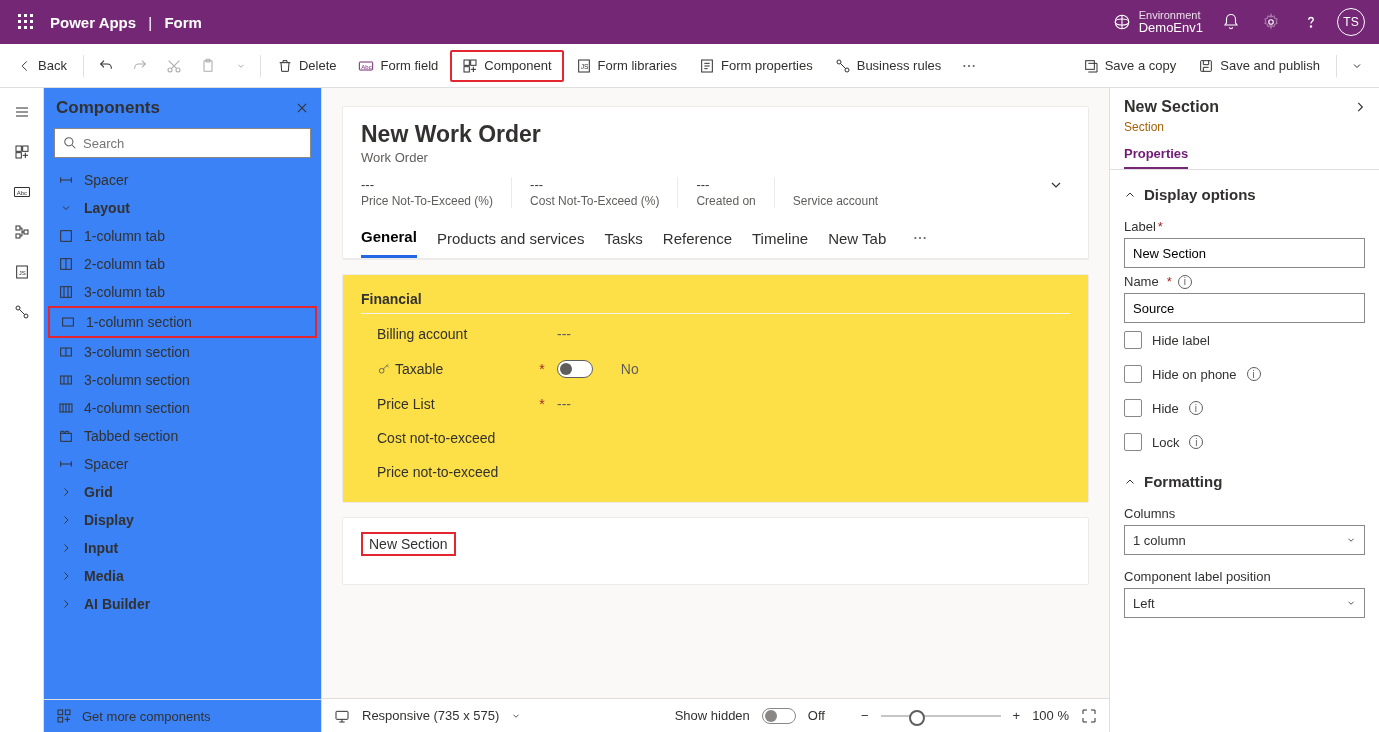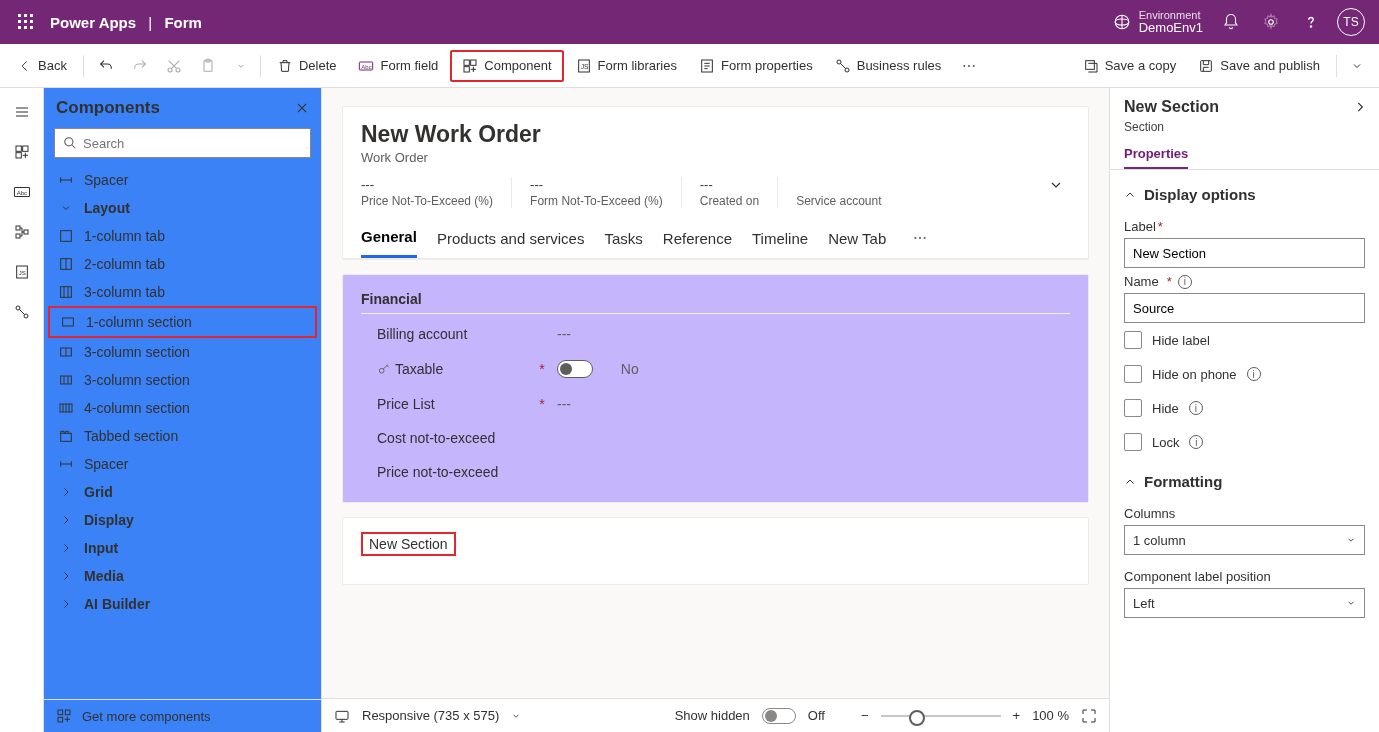--- a/index.html
+++ b/index.html
@@ -64,21 +64,21 @@
 .hdr-fields .hf { padding:0 18px; border-left:1px solid #edebe9; }
 .hdr-fields .hf:first-child{ padding-left:0; border-left:none;}
 .hdr-fields .hf .v { font-size:13px; color:#323130;}
 .hdr-fields .hf .l { font-size:12px; color:#605e5c; margin-top:2px;}
 .hdr-fields .expand { margin-left:auto; padding-right:6px; cursor:pointer;}
 .form-tabs { display:flex; gap:20px; padding:0 18px; border-bottom:1px solid #edebe9; align-items:center;}
 .form-tabs .tab { padding:10px 0 10px 0; font-size:15px; cursor:pointer; }
 .form-tabs .tab.active { font-weight:600; border-bottom:3px solid #2266e3; color:#000; }
 .form-tabs .more { padding:6px; cursor:pointer;}
 
-.section-card { background:#c4b5fd; border:1px solid #edebe9; border-radius:2px; margin-top:14px; padding:10px 18px 16px 18px;}
+.section-card { background:#fde047; border:1px solid #edebe9; border-radius:2px; margin-top:14px; padding:10px 18px 16px 18px;}
 .section-card h3 { font-size:14px; font-weight:600; padding:6px 0; border-bottom:1px solid #f3f2f1;}
 .frow { display:flex; align-items:center; padding:12px 0 6px 16px; gap:10px; font-size:14px;}
 .frow .flabel { width:150px; color:#323130; display:flex; align-items:center; gap:4px;}
 .frow .req { color:#a4262c; width:10px; text-align:center;}
 .frow .fval { color:#605e5c;}
 .toggle { width:36px; height:18px; border:1px solid #605e5c; border-radius:10px; position:relative; background:#fff;}
 .toggle::after{ content:""; position:absolute; left:2px; top:2px; width:12px; height:12px; background:#605e5c; border-radius:50%;}
 
 .new-section-card { background:#fff; border:1px solid #edebe9; border-radius:2px; margin-top:14px; padding:14px 18px 28px 18px; }
 .new-section-card .ns-title { display:inline-block; border:2px solid #e3262f; padding:2px 6px; font-size:14px; font-weight:400;}
@@ -88,21 +88,21 @@
 .canvas-foot .flex{flex:1;}
 .canvas-foot .tgl { width:34px; height:16px; border:1px solid #8a8886; border-radius:9px; position:relative;}
 .canvas-foot .tgl::after{content:"";position:absolute;left:2px;top:1px;width:12px;height:12px;background:#8a8886;border-radius:50%;}
 .slider-track{ width:120px; height:2px; background:#c8c6c4; position:relative;}
 .slider-track::after{content:"";position:absolute; left:28px; top:-5px; width:12px;height:12px;border-radius:50%;background:#fff;border:2px solid #605e5c;}
 
 
 .rpanel { width:270px; border-left:1px solid #e1dfdd; background:#fff; display:flex; flex-direction:column; overflow:hidden;}
 .rp-head { padding:10px 12px 4px 14px; display:flex; align-items:center; justify-content:space-between;}
 .rp-head h2 { font-size:16px; font-weight:600;}
-.rp-sub { padding:0 14px 6px 14px; font-size:12px; color:#404040;}
+.rp-sub { padding:0 14px 6px 14px; font-size:12px; color:#a16207;}
 .rp-tabs { display:flex; padding:0 14px; border-bottom:1px solid #e1dfdd;}
 .rp-tabs .rtab { padding:6px 0; font-size:13px; border-bottom:2px solid #742774; font-weight:600; color:#701a75;}
 .rp-body { flex:1; overflow:auto; padding:10px 14px 16px 14px;}
 .rp-body::-webkit-scrollbar{width:12px;} .rp-body::-webkit-scrollbar-thumb{background:#c8c6c4;border-radius:6px;border:3px solid #fff;}
 .rp-sec-title { display:flex; align-items:center; gap:8px; font-size:15px; font-weight:600; padding:6px 0 10px 0; cursor:pointer;}
 .rp-label { font-size:13px; padding:6px 0 4px 0;}
 .rp-label .req{ color:#a4262c; padding-left:2px;}
 .rp-input { width:100%; height:30px; border:1px solid #8a8886; padding:0 8px; font-size:13px;}
 .rp-select { width:100%; height:30px; border:1px solid #8a8886; padding:0 8px; font-size:13px; background:#fff; display:flex; align-items:center; justify-content:space-between;}
 .rp-check { display:flex; align-items:center; gap:10px; padding:8px 0; font-size:13px;}
@@ -504,21 +504,21 @@
           <h1>New Work Order</h1>
           <div class="sub">Work Order</div>
         </div>
         <div class="hdr-fields" id="hdr-fields">
           <div class="hf">
               <div class="v">---</div>
               <div class="l">Price Not-To-Exceed (%)</div>
             </div>
             <div class="hf">
               <div class="v">---</div>
-              <div class="l">Form Not-To-Exceed (%)</div>
+              <div class="l">Cost Not-To-Exceed (%)</div>
             </div>
             <div class="hf">
               <div class="v">---</div>
               <div class="l">Created on</div>
             </div>
             <div class="hf">
               <div class="v">&nbsp;</div>
               <div class="l">Service account</div>
             </div>
             <span class="expand">

